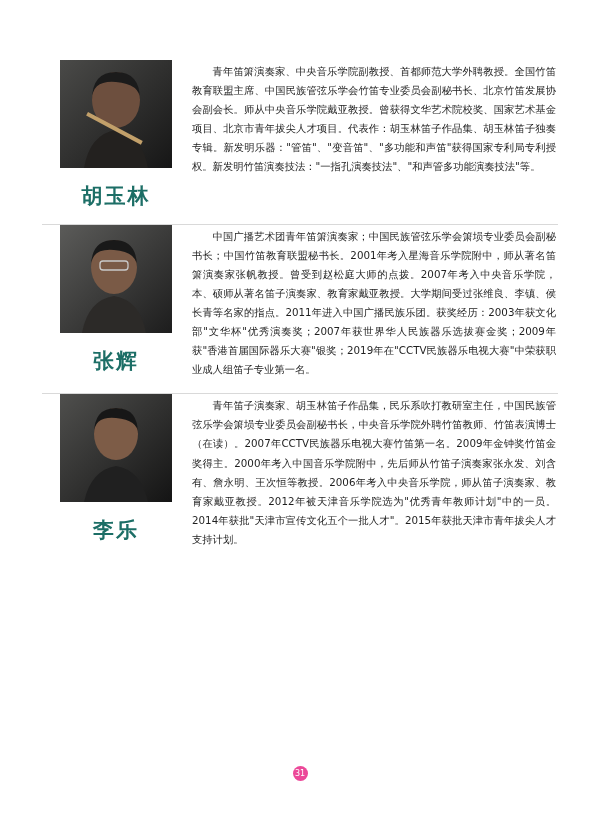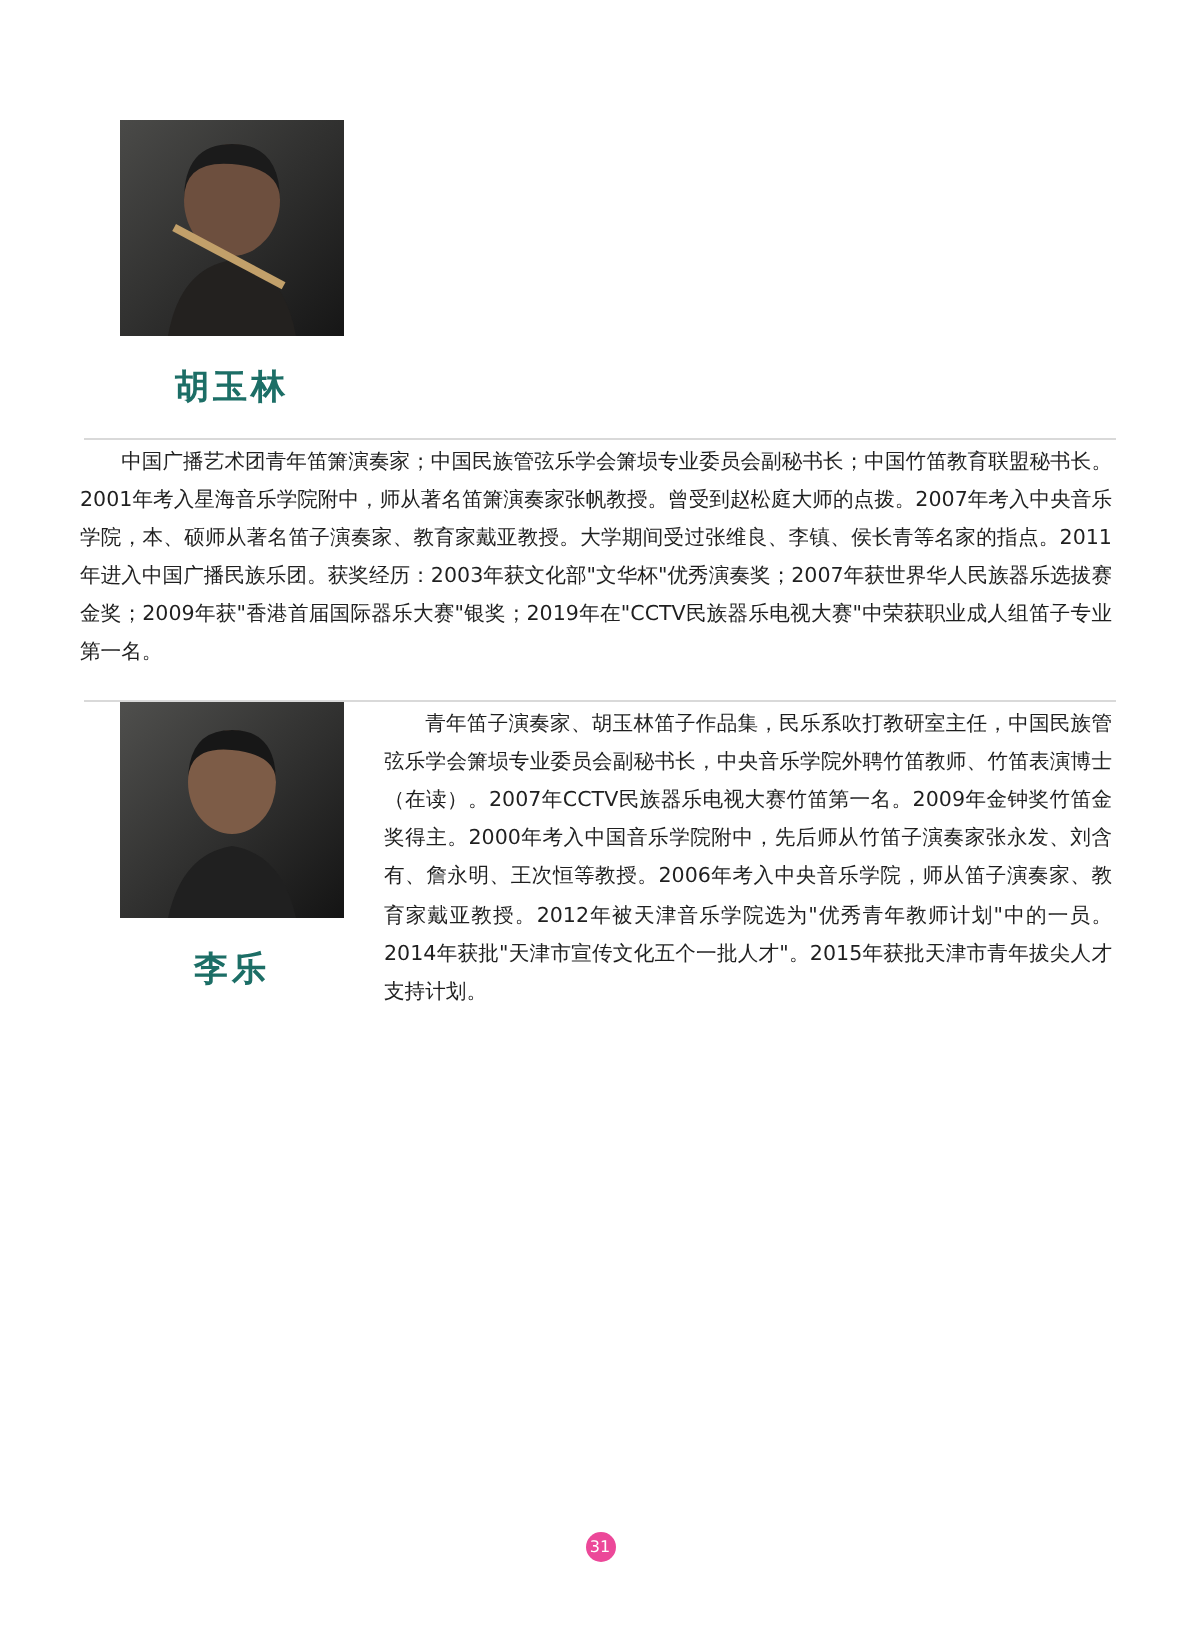--- a/index.html
+++ b/index.html
@@ -44,21 +44,21 @@
     background: #2b2b2b;
     position: relative;
     overflow: hidden;
   }
   .portrait .bg {
     position: absolute;
     inset: 0;
   }
   .name {
     margin-top: 14px;
-    font-size: 17px;
+    font-size: 21px;
     letter-spacing: 2px;
     color: #1c6e66;
     font-family: "DejaVu Sans", "Liberation Sans", sans-serif;
     font-weight: bold;
     text-align: center;
   }
   .bio {
     flex: 1 1 auto;
     font-size: 10.3px;
     line-height: 1.85;
@@ -108,25 +108,46 @@
           </defs>
           <rect x="0" y="0" width="112" height="108" fill="url(#g1)"></rect>
           <ellipse cx="56" cy="40" rx="24" ry="28" fill="#6d4f3e"></ellipse>
           <path d="M32 40 q0 -28 24 -28 q24 0 24 28 q0 -16 -24 -18 q-24 -2 -24 18z" fill="#1b1b1b"></path>
           <path d="M24 108 q6 -34 32 -38 q26 4 32 38 z" fill="#23211f"></path>
           <rect x="28" y="52" width="62" height="4" transform="rotate(28 28 52)" fill="#c2a06a"></rect>
         </svg>
       </div>
       <div class="name">胡玉林</div>
     </div>
+    <div class="bio">
+      <p>青年笛箫演奏家、中央音乐学院副教授、首都师范大学外聘教授。全国竹笛教育联盟主席、中国民族管弦乐学会竹笛专业委员会副秘书长、北京竹笛发展协会副会长。师从中央音乐学院戴亚教授。曾获得文华艺术院校奖、国家艺术基金项目、北京市青年拔尖人才项目。代表作：胡玉林笛子作品集、胡玉林笛子独奏专辑。新发明乐器："管笛"、"变音笛"、"多功能和声笛"获得国家专利局专利授权。新发明竹笛演奏技法："一指孔演奏技法"、"和声管多功能演奏技法"等。</p>
+    </div>
   </div>
 
   <div class="entry-sep"></div>
 
   <div class="entry">
+    <div class="portrait-col">
+      <div class="portrait">
+        <svg class="bg" viewBox="0 0 112 108" preserveAspectRatio="none">
+          <defs>
+            <linearGradient id="g2" x1="0" y1="0" x2="1" y2="1">
+              <stop offset="0%" stop-color="#5b5b59"></stop>
+              <stop offset="100%" stop-color="#1d1d1d"></stop>
+            </linearGradient>
+          </defs>
+          <rect x="0" y="0" width="112" height="108" fill="url(#g2)"></rect>
+          <ellipse cx="54" cy="42" rx="23" ry="27" fill="#7a5a46"></ellipse>
+          <path d="M31 42 q0 -27 23 -27 q23 0 23 27 q0 -15 -23 -17 q-23 -2 -23 17z" fill="#191919"></path>
+          <path d="M22 108 q6 -33 32 -37 q26 4 32 37 z" fill="#2c2a28"></path>
+          <rect x="40" y="36" width="28" height="9" rx="3" fill="none" stroke="#c9c9c9" stroke-width="1.3"></rect>
+        </svg>
+      </div>
+      <div class="name">张辉</div>
+    </div>
     <div class="bio">
       <p>中国广播艺术团青年笛箫演奏家；中国民族管弦乐学会箫埙专业委员会副秘书长；中国竹笛教育联盟秘书长。2001年考入星海音乐学院附中，师从著名笛箫演奏家张帆教授。曾受到赵松庭大师的点拨。2007年考入中央音乐学院，本、硕师从著名笛子演奏家、教育家戴亚教授。大学期间受过张维良、李镇、侯长青等名家的指点。2011年进入中国广播民族乐团。获奖经历：2003年获文化部"文华杯"优秀演奏奖；2007年获世界华人民族器乐选拔赛金奖；2009年获"香港首届国际器乐大赛"银奖；2019年在"CCTV民族器乐电视大赛"中荣获职业成人组笛子专业第一名。</p>
     </div>
   </div>
 
   <div class="entry-sep"></div>
 
   <div class="entry">
     <div class="portrait-col">
       <div class="portrait">

